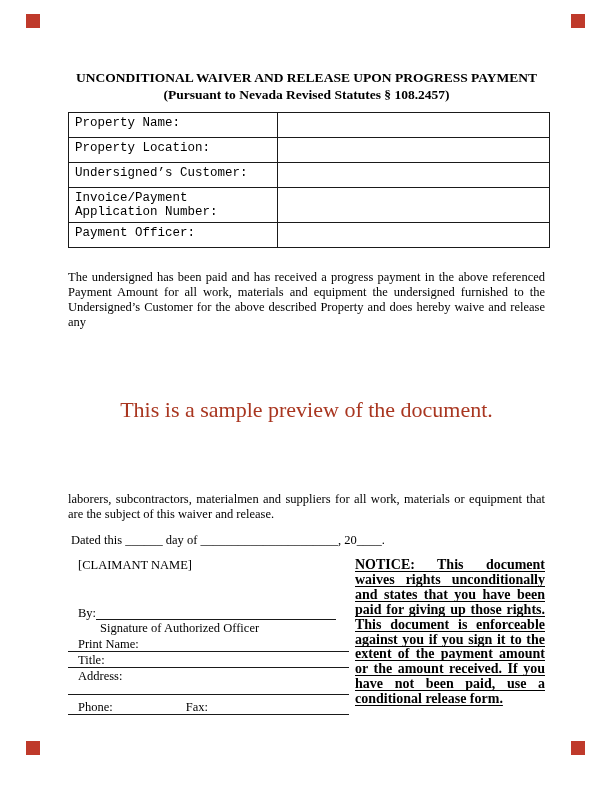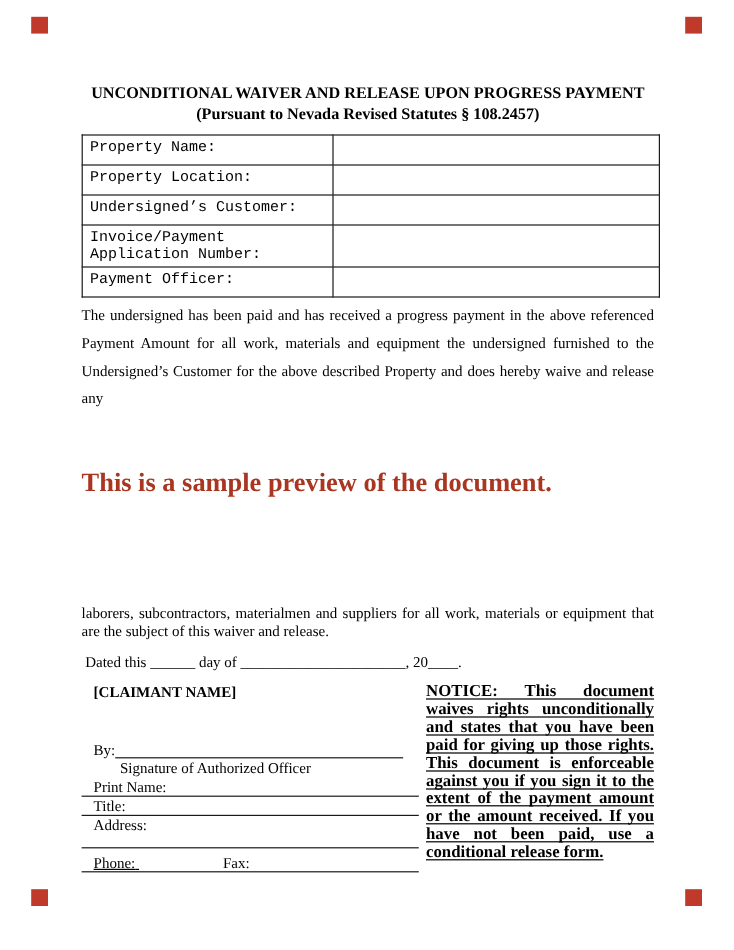--- a/index.html
+++ b/index.html
@@ -44,72 +44,73 @@
   }
   .info-table td{
     border:1px solid var(--line);
     height:25px;
     padding:3px 6px;
     vertical-align:top;
   }
   .info-table td.lbl{width:209px;}
   .para{
     width:477px;
-    font-size:12.5px;line-height:23px;
+    font-size:12.5px;line-height:15px;
     text-align:justify;
-    margin-top:4px;
+    margin-top:22px;
   }
   .sample-preview{
     width:477px;
-    margin-top:45px;
-    font-weight:bold;
+    margin-top:67px;
+    text-align:center;
+    font-weight:normal;
     font-size:22px;line-height:26px;
     color:var(--sample-red);
   }
   .para2{
     width:477px;
     font-size:12.5px;line-height:15px;
     text-align:justify;
-    margin-top:89px;
+    margin-top:69px;
   }
   .dated-line{
     width:477px;
     font-size:12.5px;line-height:15px;
     margin-top:11px;
     padding-left:3px;
   }
   .columns{
     margin-top:10px;
     width:477px;
     display:flex;
     justify-content:space-between;
     align-items:flex-start;
   }
   .sig-col{width:281px;font-size:12.5px;line-height:15px;}
-  .claimant{font-weight:bold;padding-left:10px;}
+  .claimant{font-weight:normal;padding-left:10px;}
   .by-row{
     margin-top:33px;
     display:flex;align-items:center;
     width:268px;
     padding-left:10px;
   }
   .fill-line{
     flex:1;
     border-bottom:1px solid var(--line);
     height:13px;
   }
   .sig-caption{padding-left:32px;}
   .sig-row{
     border-bottom:1px solid var(--line);
     padding:1px 0 0 10px;
     line-height:14px;
   }
   .sig-row.no-line{border-bottom:none;}
   .sig-row.blank{height:12px;}
-  .phone-row{padding-top:5px;text-decoration:underline;}
+  .phone-row{padding-top:5px;}
   .fax-label{display:inline-block;margin-left:70px;}
   .notice-col{
     width:190px;
     font-size:14px;line-height:14.9px;
     font-weight:bold;
     text-align:justify;
     text-decoration:underline;
     text-decoration-thickness:1px;
     text-underline-offset:2px;
     text-decoration-skip-ink:none;

